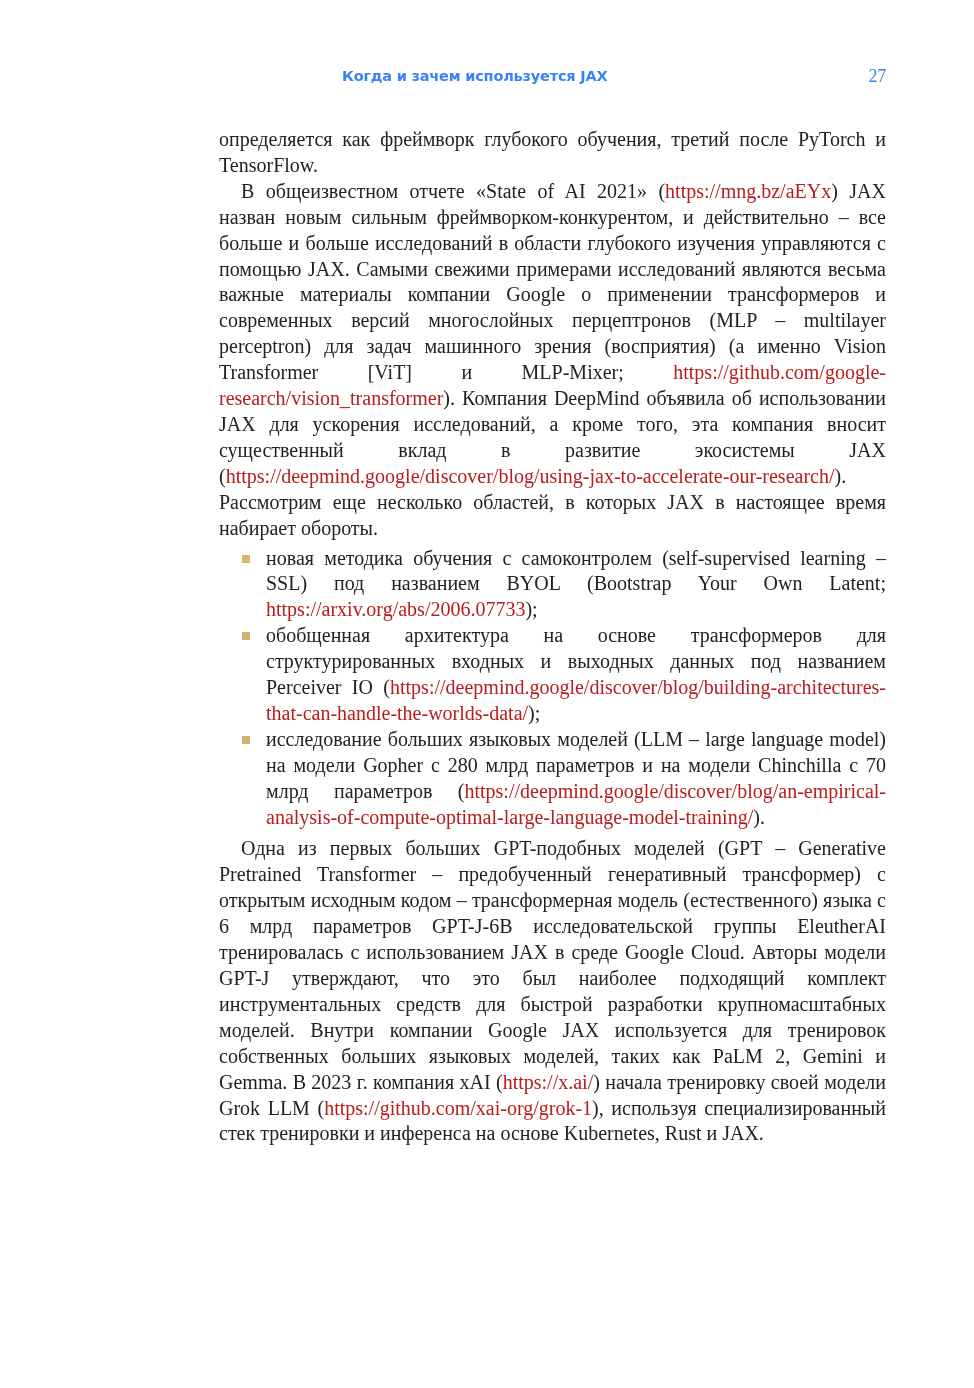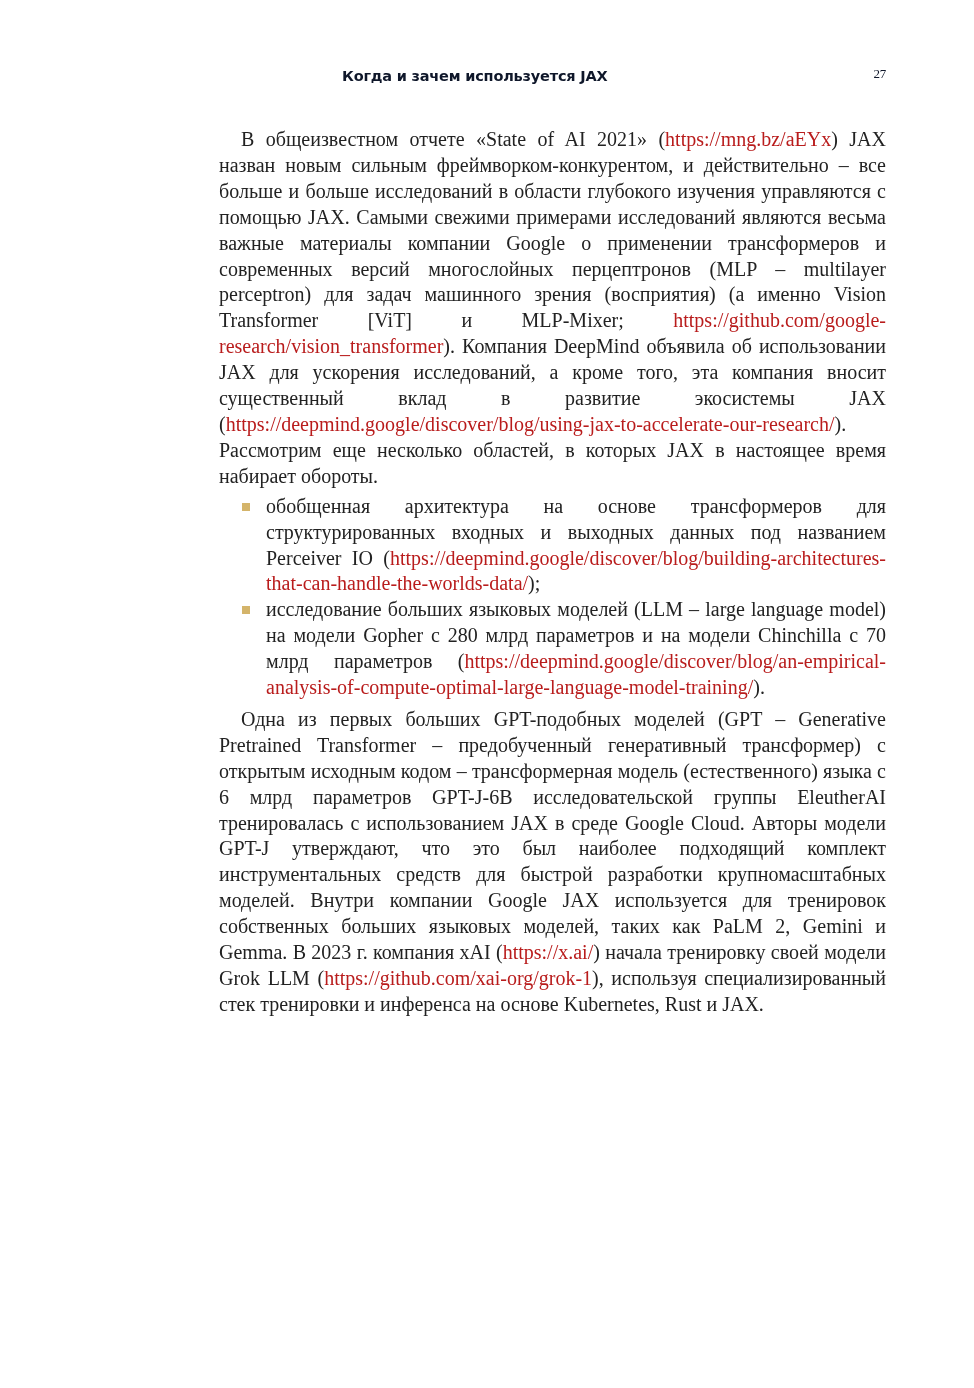--- a/index.html
+++ b/index.html
@@ -1,24 +1,24 @@
 <!DOCTYPE html>
 <html><head>
 <meta charset="utf-8">
 <style>
   html, body { margin: 0; padding: 0; background: #ffffff; }
   body { width: 974px; height: 1388px; position: relative; overflow: hidden; }
   .page { position: absolute; left: 0; top: 0; width: 974px; height: 1388px; background: #fff; }
   .running-head {
     position: absolute; left: 342px; top: 68px; width: 544px; height: 24px;
     font-family: "DejaVu Sans", sans-serif; font-weight: bold; font-size: 14.5px;
-    color: #0f172a; letter-spacing: -0.2px;
+    color: #3b82f6; letter-spacing: -0.2px;
   }
   .running-head .title { position: absolute; left: 0; top: 0; }
-  .running-head .pagenum { position: absolute; right: 0; top: 0; font-weight: normal; font-family: "Liberation Serif", serif; font-size: 13px; top: -2px; }
+  .running-head .pagenum { position: absolute; right: 0; top: 0; font-weight: normal; font-family: "Liberation Serif", serif; font-size: 18px; top: -2px; }
   .body {
     position: absolute; left: 219px; top: 127px; width: 667px;
     font-family: "Liberation Serif", serif; font-size: 20px; line-height: 25.9px;
     color: #222; text-align: justify; hyphens: manual;
   }
   .body p { margin: 0; }
   .body p.indent { text-indent: 22px; }
   .link { color: #b91c1c; }
   ul.bullets { list-style: none; margin: 4px 0 6px 0; padding: 0 0 0 47px; }
   ul.bullets li { position: relative; }
@@ -29,20 +29,22 @@
 </head>
 <body>
 
 <div class="page">
   <div class="running-head">
     <span class="title">Когда и зачем используется JAX</span>
     <span class="pagenum">27</span>
   </div>
 
   <div class="body">
+    <p><span>определяется как фреймворк глубокого обучения, третий после PyTorch и TensorFlow.</span></p>
     <p class="indent"><span>В общеизвестном отчете «State of AI 2021» (</span><a class="link">https://mng.bz/aEYx</a><span>) JAX назван новым сильным фреймворком-конкурентом, и действительно – все больше и больше исследований в области глубокого изучения управляются с помощью JAX. Самыми свежими примерами исследований являются весьма важные материалы компании Google о применении трансформеров и современных версий многослойных перцептронов (MLP – multilayer perceptron) для задач машинного зрения (восприятия) (а именно Vision Transformer [ViT] и MLP-Mixer; </span><a class="link">https://github.com/google-research/vision_transformer</a><span>). Компания DeepMind объявила об использовании JAX для ускорения исследований, а кроме того, эта компания вносит существенный вклад в развитие экосистемы JAX (</span><a class="link">https://deepmind.google/discover/blog/using-jax-to-accelerate-our-research/</a><span>). Рассмотрим еще несколько областей, в которых JAX в настоящее время набирает обороты.</span></p>
     <ul class="bullets">
+      <li><span class="bullet"></span><span><span>новая методика обучения с самоконтролем (self-supervised learning – SSL) под названием BYOL (Bootstrap Your Own Latent; </span><a class="link">https://arxiv.org/abs/2006.07733</a><span>);</span></span></li>
       <li><span class="bullet"></span><span><span>обобщенная архитектура на основе трансформеров для структурированных входных и выходных данных под названием Perceiver IO (</span><a class="link">https://deepmind.google/discover/blog/building-architectures-that-can-handle-the-worlds-data/</a><span>);</span></span></li>
       <li><span class="bullet"></span><span><span>исследование больших языковых моделей (LLM – large language model) на модели Gopher с 280 млрд параметров и на модели Chinchilla с 70 млрд параметров (</span><a class="link">https://deepmind.google/discover/blog/an-empirical-analysis-of-compute-optimal-large-language-model-training/</a><span>).</span></span></li>
     </ul>
     <p class="indent"><span>Одна из первых больших GPT-подобных моделей (GPT – Generative Pretrained Transformer – предобученный генеративный трансформер) с открытым исходным кодом – трансформерная модель (естественного) языка с 6 млрд параметров GPT-J-6B исследовательской группы EleutherAI тренировалась с использованием JAX в среде Google Cloud. Авторы модели GPT-J утверждают, что это был наиболее подходящий комплект инструментальных средств для быстрой разработки крупномасштабных моделей. Внутри компании Google JAX используется для тренировок собственных больших языковых моделей, таких как PaLM 2, Gemini и Gemma. В 2023 г. компания xAI (</span><a class="link">https://x.ai/</a><span>) начала тренировку своей модели Grok LLM (</span><a class="link">https://github.com/xai-org/grok-1</a><span>), используя специализированный стек тренировки и инференса на основе Kubernetes, Rust и JAX.</span></p>
   </div>
 </div>
 
 </body></html>

